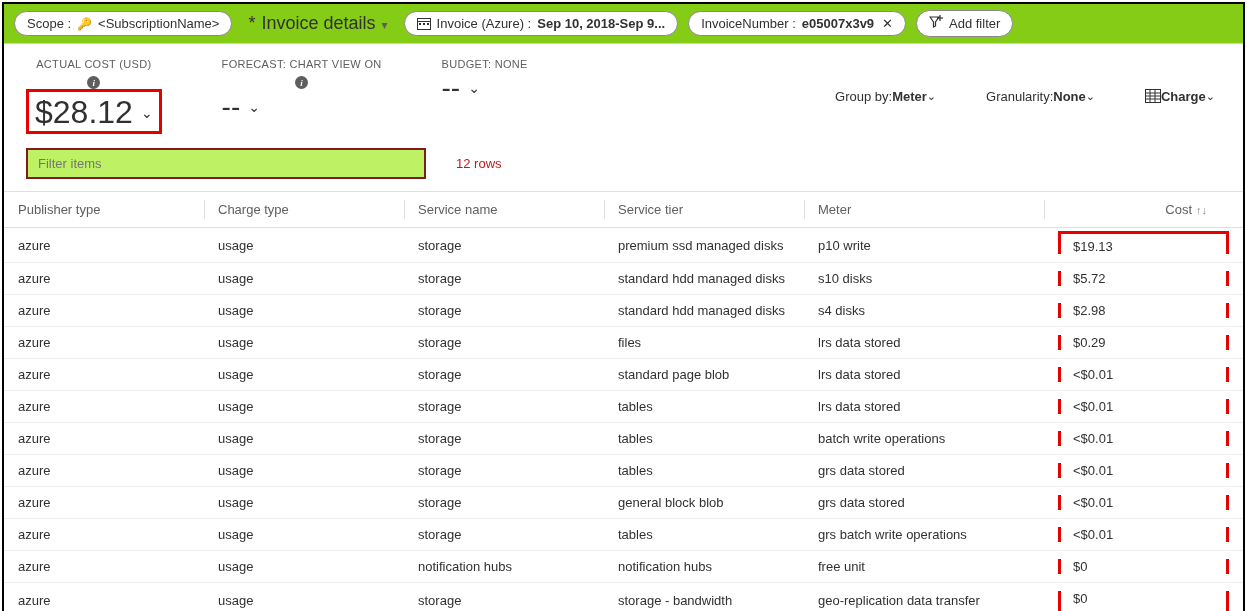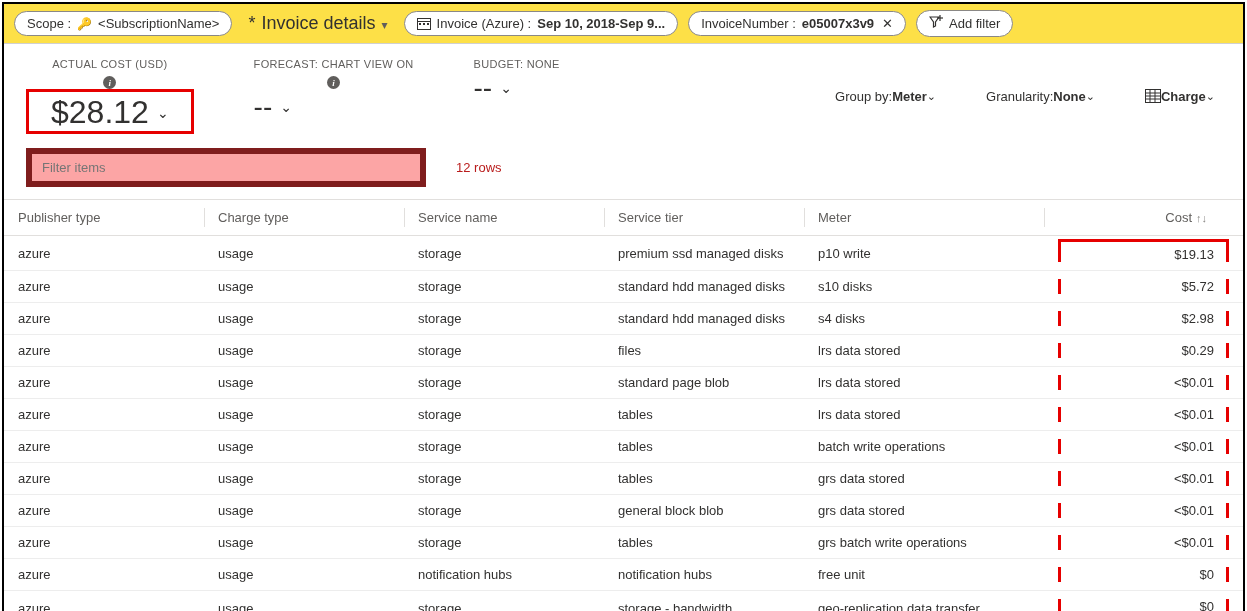--- a/index.html
+++ b/index.html
@@ -15,21 +15,21 @@
     border: 2px solid #000;
     width: 1243px;
     margin: 2px;
   }
   .filter-bar {
     display: flex;
     align-items: center;
     gap: 10px;
     padding: 6px 10px;
     border-bottom: 1px solid #d0d0d0;
-    background: #fde047;
+    background: #84cc16;
   }
   .pill {
     display: inline-flex;
     align-items: center;
     gap: 6px;
     background: #fff;
     border: 1px solid #8a8886;
     border-radius: 16px;
     padding: 4px 12px;
     font-size: 13px;
@@ -91,21 +91,21 @@
     font-size: 28px;
     margin-top: 2px;
     display:flex;
     align-items:center;
     gap:8px;
   }
   .metric-value.big { font-size: 32px; font-weight:400; }
   .metric-value .chev { font-size: 14px; color:#323130;}
   .red-box {
     border: 3px solid #e60000;
-    padding: 0 22px;
+    padding: 0 6px;
     display:inline-block;
   }
   .metrics-right {
     margin-left:auto;
     display:flex;
     align-items:center;
     gap:22px;
     align-self:center;
     padding-right:6px;
   }
@@ -119,25 +119,25 @@
   .ctl .chev { font-size:11px; color:#323130;}
   .table-icon svg { display:block; }
   .filter-row2 {
     display:flex;
     align-items:center;
     gap: 30px;
     padding: 8px 22px 12px 22px;
   }
   .filter-box {
     width: 400px;
-    border:6px solid #7f1d1d;
+    border:2px solid #7f1d1d;
     padding:6px 10px;
     font-size:13px;
     color:#605e5c;
-    background:#fca5a5;
+    background:#bef264;
   }
   .rowcount { color:#b91c1c; }
   .tbl { width:100%; border-collapse:collapse; }
   .tbl th {
     text-align:left;
     font-weight:400;
     color:#605e5c;
     font-size:13px;
     padding:10px 14px;
     border-top:1px solid #e1dfdd;
@@ -157,21 +157,21 @@
     border-bottom:1px solid #ededed;
     font-size:13px;
     color:#323130;
   }
   .tbl td.cost-cell { text-align:right; }
   .cost-outline {
     border-left:3px solid #e60000;
     border-right:3px solid #e60000;
     padding: 0 12px;
     display:block;
-    text-align:right;
+    text-align:left;
   }
   tr:first-child .cost-outline { border-top:3px solid #e60000; padding-top:5px; margin-top:-5px;}
   tr:last-child  .cost-outline { border-bottom:3px solid #e60000; padding-bottom:5px; margin-bottom:-5px;}
   .w-pub {width:200px;}
   .w-chg {width:200px;}
   .w-svc {width:200px;}
   .w-tier{width:200px;}
   .w-meter{width:240px;}
   .w-cost{}
 </style>

